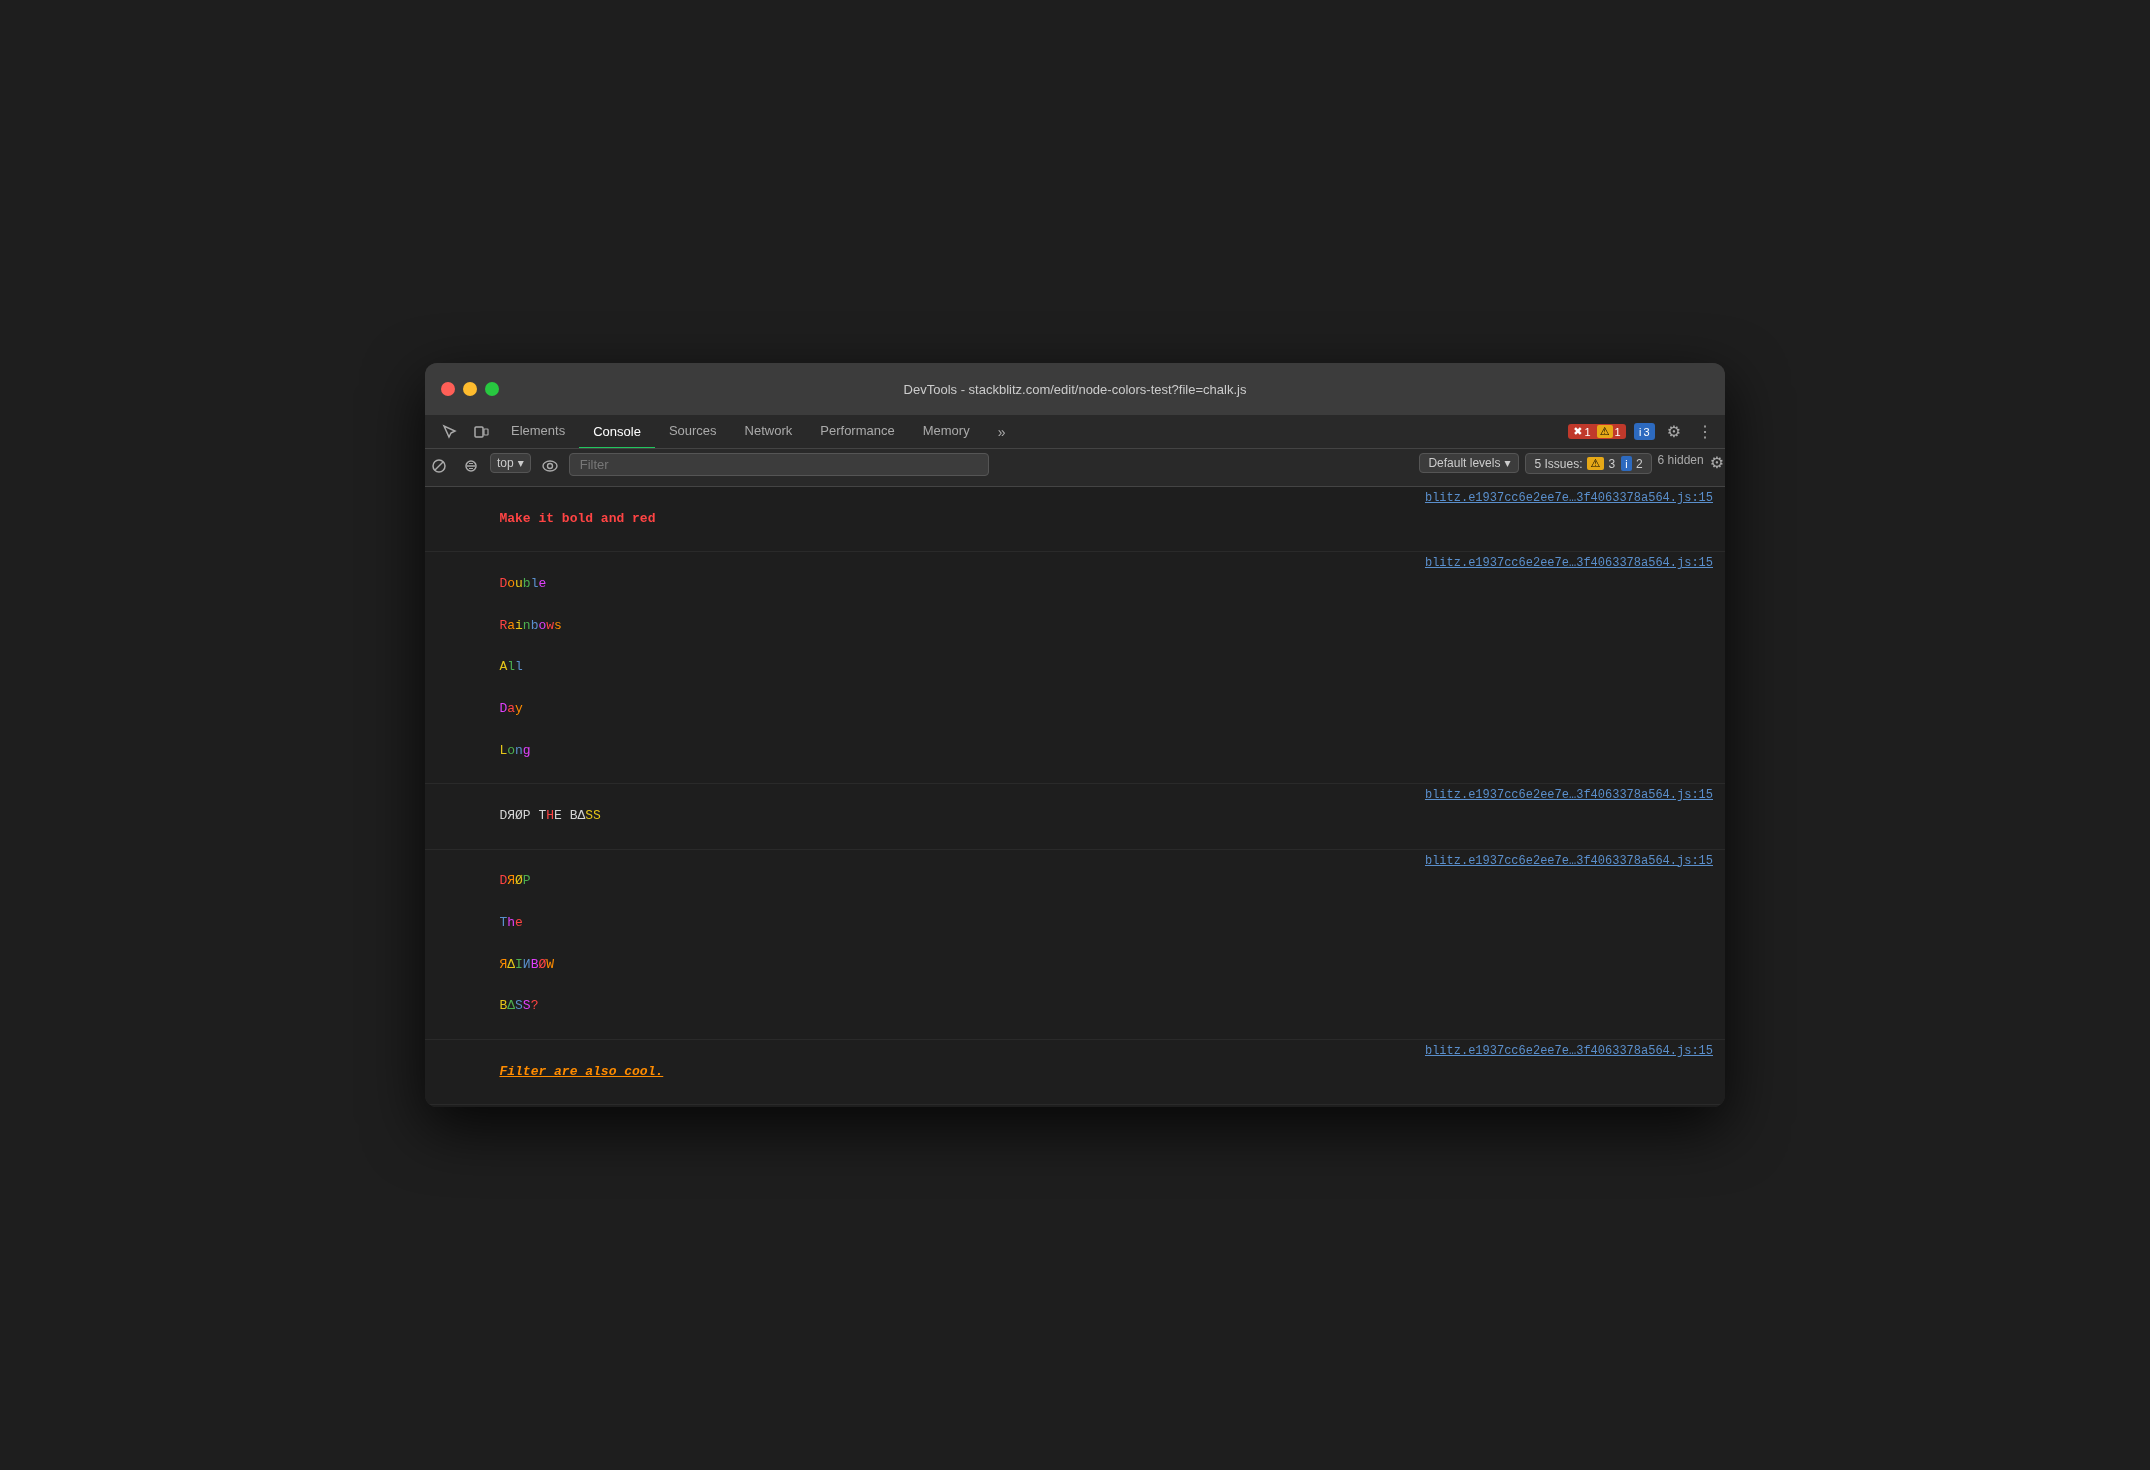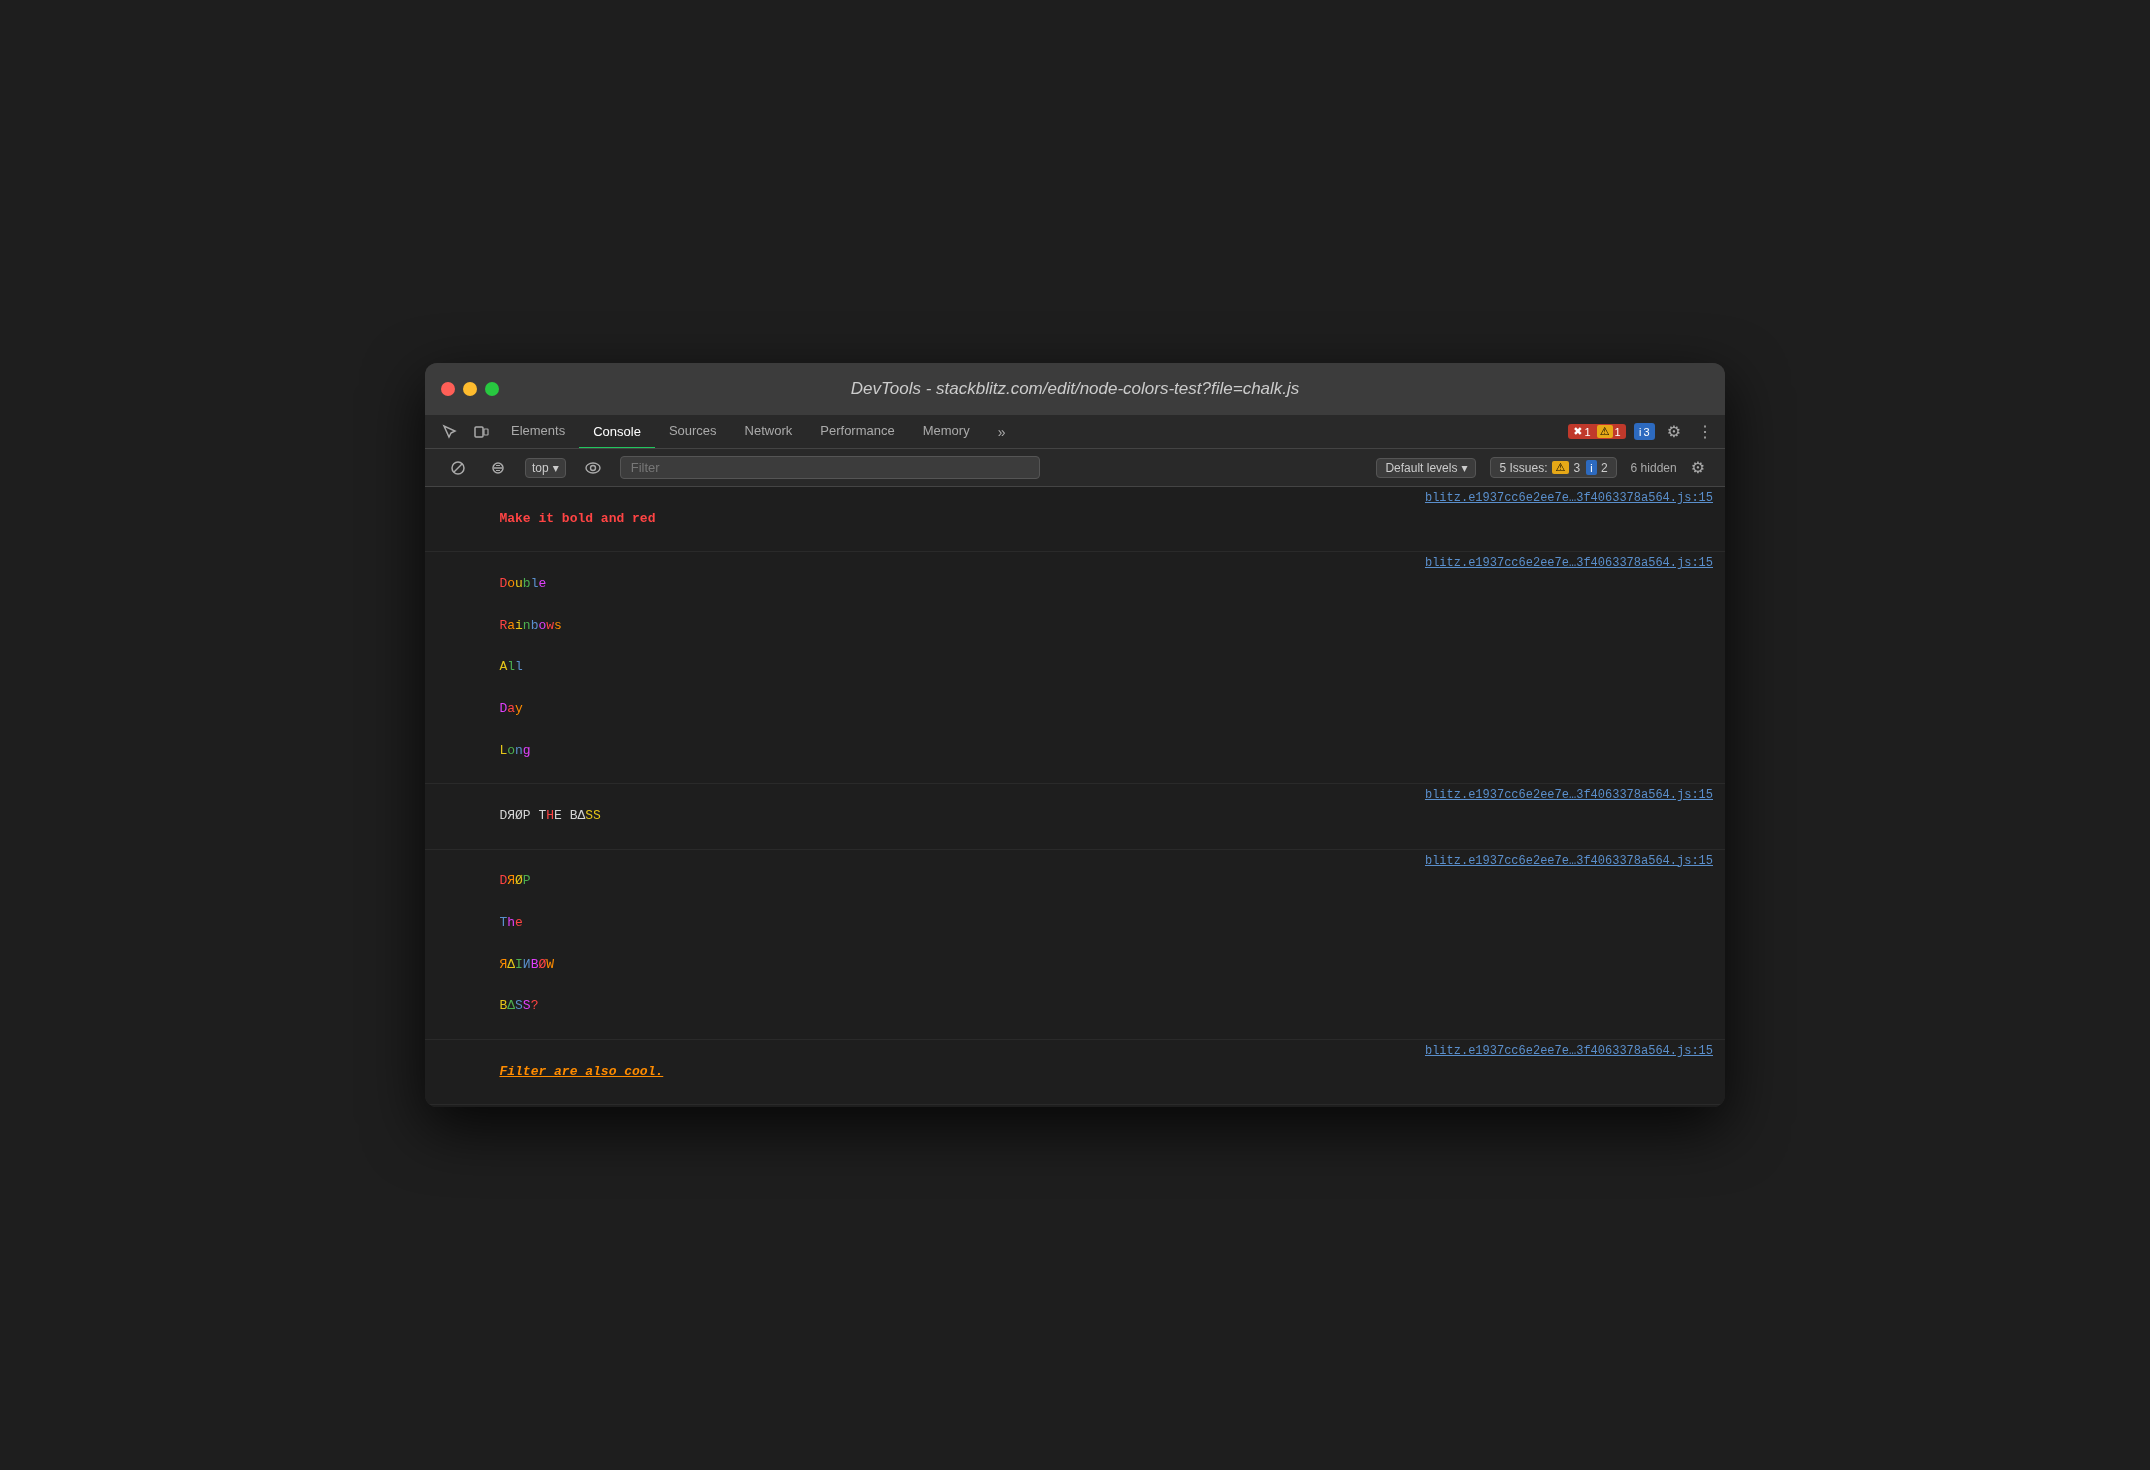--- a/index.html
+++ b/index.html
@@ -38,22 +38,21 @@
       border-radius: 50%;
     }
     .tl-red { background: #ff5f57; }
     .tl-yellow { background: #febc2e; }
     .tl-green { background: #28c840; }
     .title-text {
       position: absolute;
       left: 50%;
       transform: translateX(-50%);
       color: #cccccc;
-      font-size: 17px;
-      font-style: italic;
+      font-size: 13px;
     }
     
     .tab-bar {
       background: #292929;
       display: flex;
       align-items: center;
       border-bottom: 1px solid #444;
       padding: 0 8px;
       height: 34px;
     }
@@ -112,25 +111,25 @@
       color: #aaa;
       cursor: pointer;
       font-size: 16px;
       padding: 4px;
       border-radius: 4px;
     }
     
     .toolbar {
       background: #292929;
       display: flex;
-      align-items: center;
-      padding: 4px 20px;
+      align-items: flex-start;
+      padding: 4px 1px;
       border-bottom: 1px solid #444;
       height: 38px;
-      gap: 14px;
+      gap: 6px;
     }
     .toolbar-btn {
       width: 26px;
       height: 26px;
       display: flex;
       align-items: center;
       justify-content: center;
       color: #aaa;
       cursor: pointer;
       border-radius: 4px;

